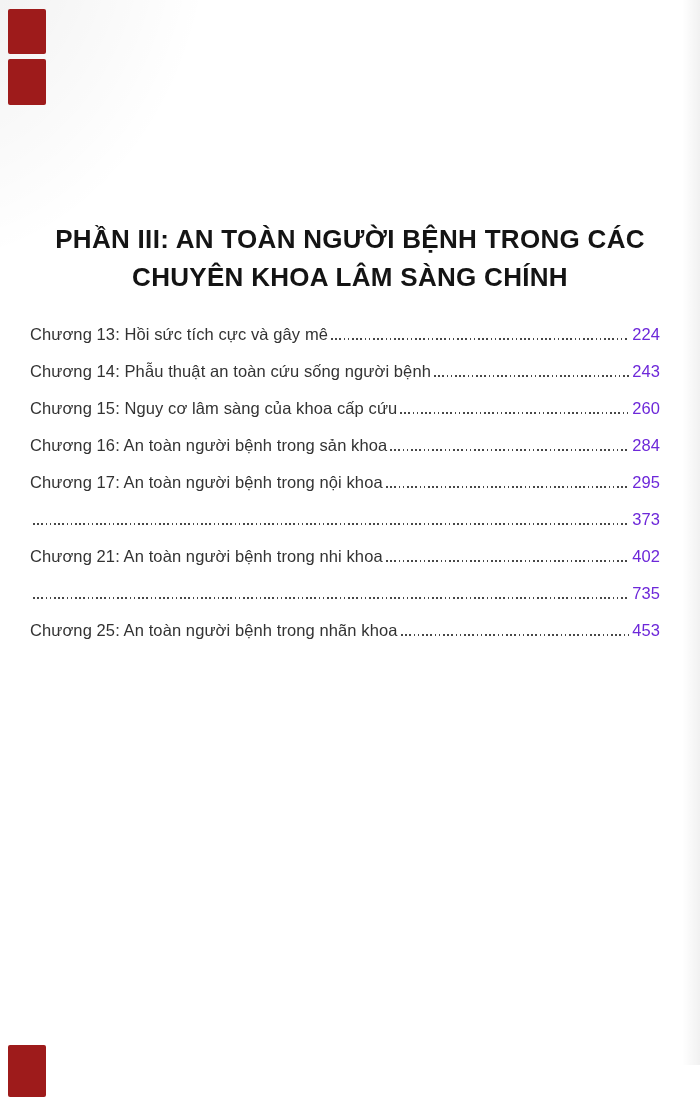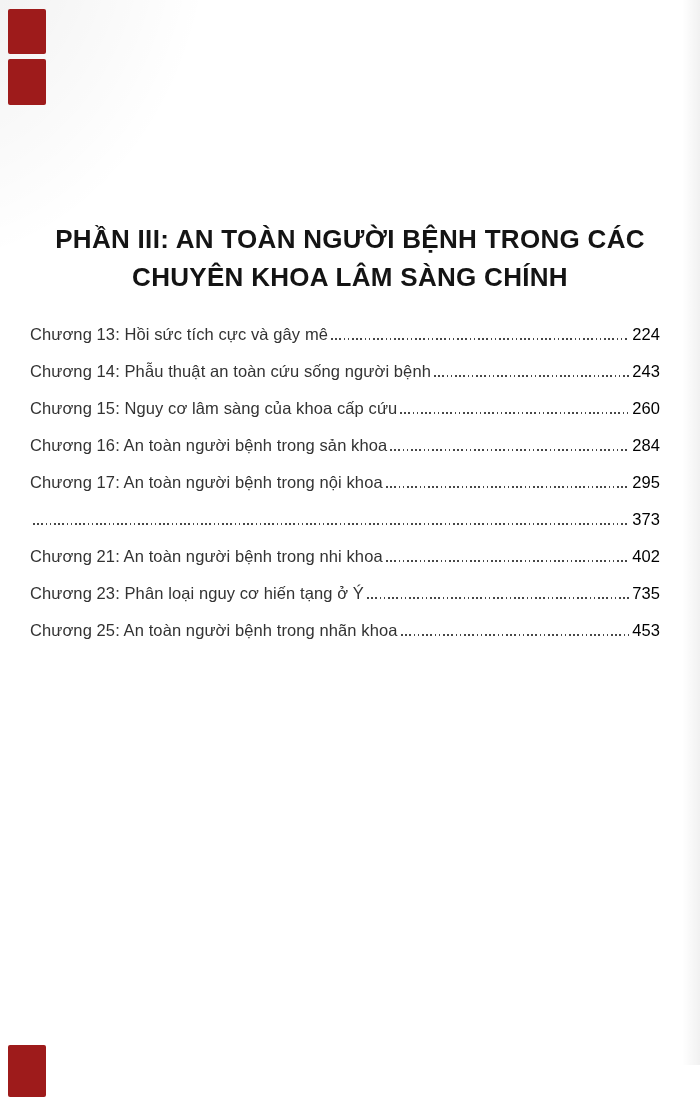--- a/index.html
+++ b/index.html
@@ -74,21 +74,21 @@
   .toc-leader {
     flex: 1 1 auto;
     min-width: 8px;
     height: 2px;
     align-self: flex-end;
     margin: 0 3px 4px 3px;
     background: repeating-linear-gradient(90deg, #474747 0 1.6px, rgba(0,0,0,0) 1.6px 4.2px);
   }
   .toc-page {
     flex: 0 0 auto;
-    color: #000000;
+    color: #6d28d9;
   }
 </style>
 </head>
 <body>
 
 <div class="page">
 
   <div class="edge-tab t1" style="background: rgb(158, 27, 27);"></div>
   <div class="edge-tab t2" style="background: rgb(158, 27, 27);"></div>
   <div class="edge-tab t3" style="background: rgb(158, 27, 27);"></div>
@@ -127,21 +127,20 @@
       <div class="toc-row">
       <span class="toc-leader"></span>
       <span class="toc-page">373</span>
     </div>
       <div class="toc-row">
       <span class="toc-label">Chương 21: An toàn người bệnh trong nhi khoa</span>
       <span class="toc-leader"></span>
       <span class="toc-page">402</span>
     </div>
       <div class="toc-row">
-      <span class="toc-label">Chương 23: Phân loại nguy cơ hiến tạng ở Ý</span>
       <span class="toc-leader"></span>
       <span class="toc-page">735</span>
     </div>
       <div class="toc-row">
       <span class="toc-label">Chương 25: An toàn người bệnh trong nhãn khoa</span>
       <span class="toc-leader"></span>
       <span class="toc-page">453</span>
     </div>
     </div>
 

